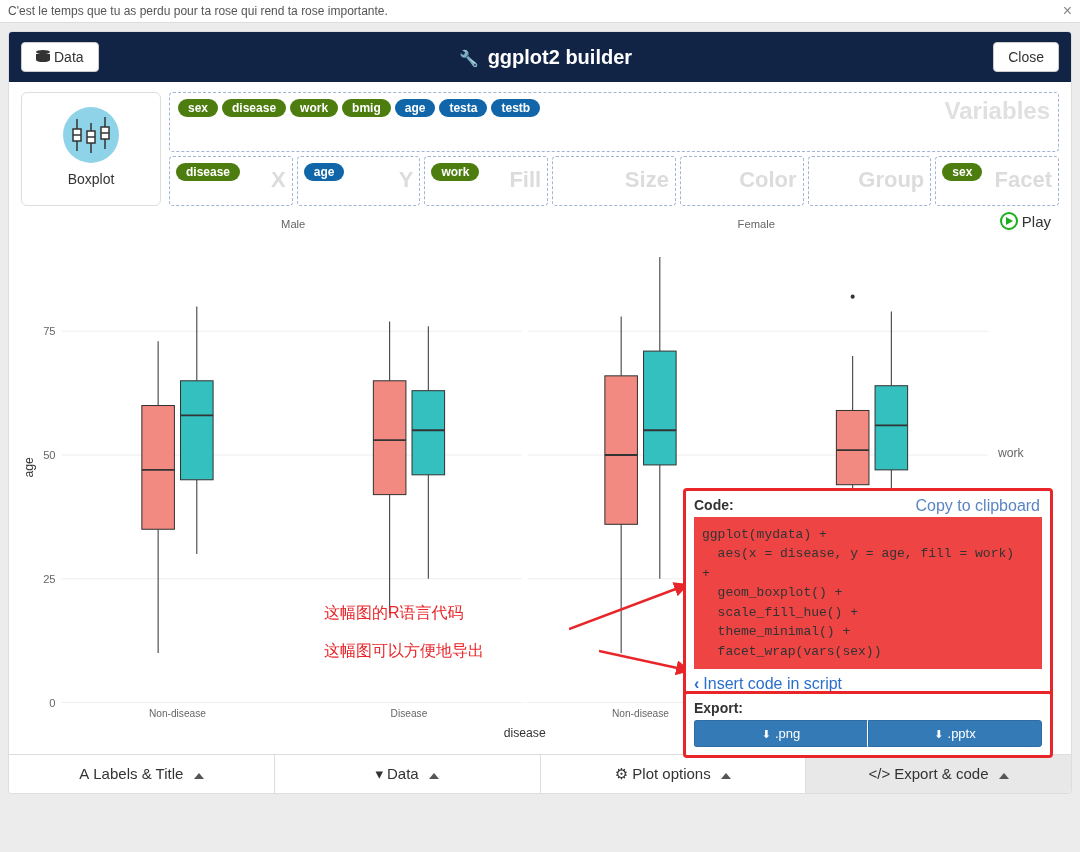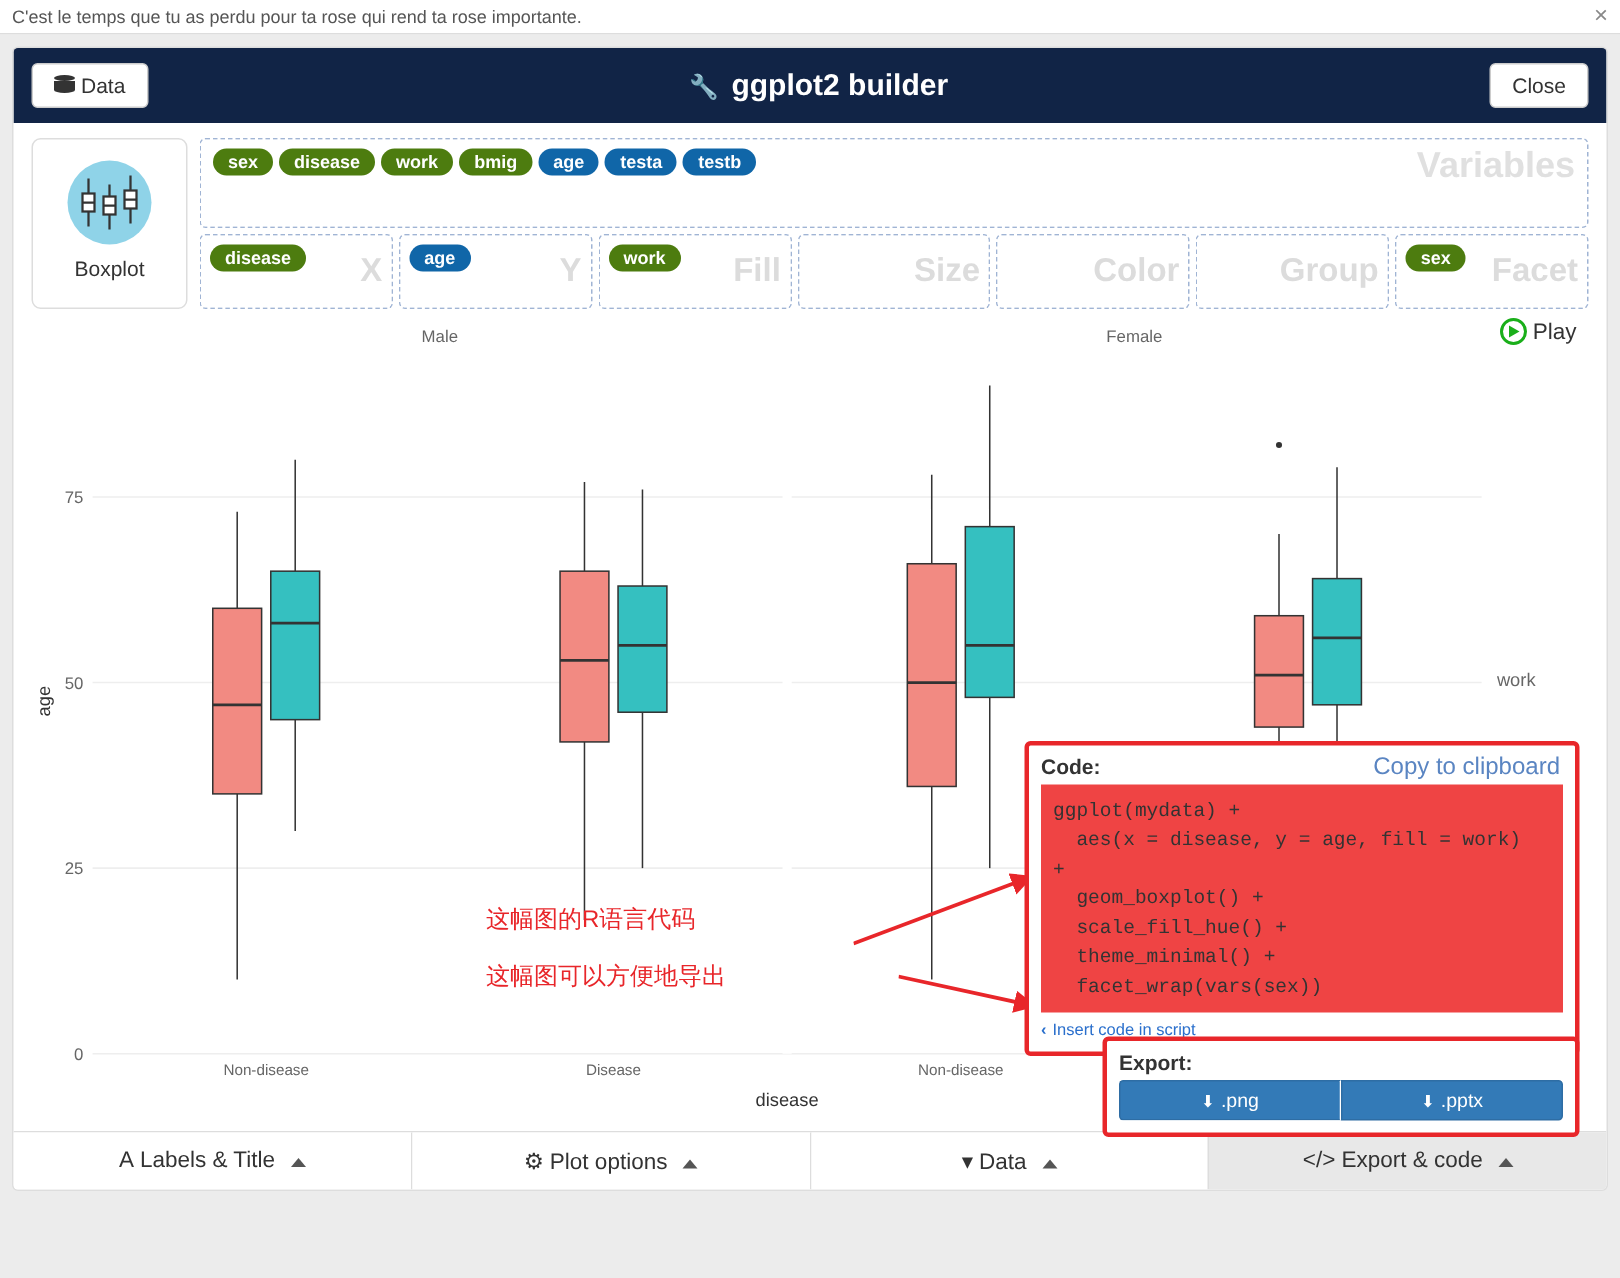--- a/index.html
+++ b/index.html
@@ -51,21 +51,21 @@
   .db-icon { display:inline-block; width:14px; height:12px; margin-right:4px; position:relative; }
   .db-icon::before { content:""; position:absolute; top:0; left:0; width:14px; height:4px; background:#333; border-radius:7px/2px; }
   .db-icon::after { content:""; position:absolute; top:4px; left:0; width:14px; height:8px; background:#333; border-radius:0 0 7px 7px/0 0 2px 2px; }
   
   .vars-row {
     display: flex;
     gap: 8px;
     padding: 10px 12px 4px 12px;
   }
   .plot-type {
-    width: 104px;
+    width: 140px;
     border: 1px solid #ddd;
     border-radius: 6px;
     text-align: center;
     padding: 12px 4px;
   }
   .plot-type svg { display:block; margin:0 auto 6px auto; }
   .vars-col { flex: 1; display:flex; flex-direction:column; gap:4px; }
   .dashed-box {
     border: 1px dashed #a0b4d4;
     border-radius: 4px;
@@ -146,25 +146,25 @@
     position:absolute; right:10px; top:6px;
     font-size:16px; color:#5a85c2; cursor:pointer;
   }
   .code-title{font-weight:bold; font-size:14px; margin-bottom:4px;}
   .code-block{
     background:#ef4444; padding:8px;
     font-family: "Courier New", monospace;
     font-size:13px; white-space:pre; overflow:auto;
     line-height:1.5; color:#333;
   }
-  .insert-link{ color:#2a6fcc; font-size:11px; margin-top:6px; display:flex; align-items:center; gap:4px; cursor:pointer;}
+  .insert-link{ color:#2a6fcc; font-size:16px; margin-top:6px; display:flex; align-items:center; gap:4px; cursor:pointer;}
   .insert-link::before{ content:"‹"; color:#2a6fcc; font-weight:bold;}
   .export-panel{
     position:absolute; right:18px; bottom:-4px;
-    width:318px; background:#fff;
+    width:370px; background:#fff;
     border:3px solid #e8262a; border-radius:4px;
     padding:6px 8px 8px 8px;
   }
   .export-title{font-weight:bold; margin-bottom:4px;}
   .export-btns{display:flex; gap:0;}
   .export-btn{
     flex:1; background:#337ab7; color:#fff;
     border:1px solid #2e6da4; padding:5px 0;
     text-align:center; cursor:pointer; font-size:13px;
   }
@@ -339,17 +339,17 @@
       <div class="export-title">Export:</div>
       <div class="export-btns">
         <div class="export-btn"><span class="dl-icon"></span><span>.png</span></div>
         <div class="export-btn"><span class="dl-icon"></span><span>.pptx</span></div>
       </div>
     </div>
   </div>
 
   <div class="tabs">
     <div class="tab"><span class="tab-icon">A</span><span>Labels &amp; Title</span> <span class="caret-up"></span></div>
+    <div class="tab"><span class="tab-icon">▾</span><span>Data</span> <span class="caret-up"></span></div>
     <div class="tab"><span class="tab-icon">⚙</span><span>Plot options</span> <span class="caret-up"></span></div>
-    <div class="tab"><span class="tab-icon">▾</span><span>Data</span> <span class="caret-up"></span></div>
     <div class="tab active"><span class="tab-icon">&lt;/&gt;</span><span>Export &amp; code</span> <span class="caret-up"></span></div>
   </div>
 </div>
 
 </body></html>

